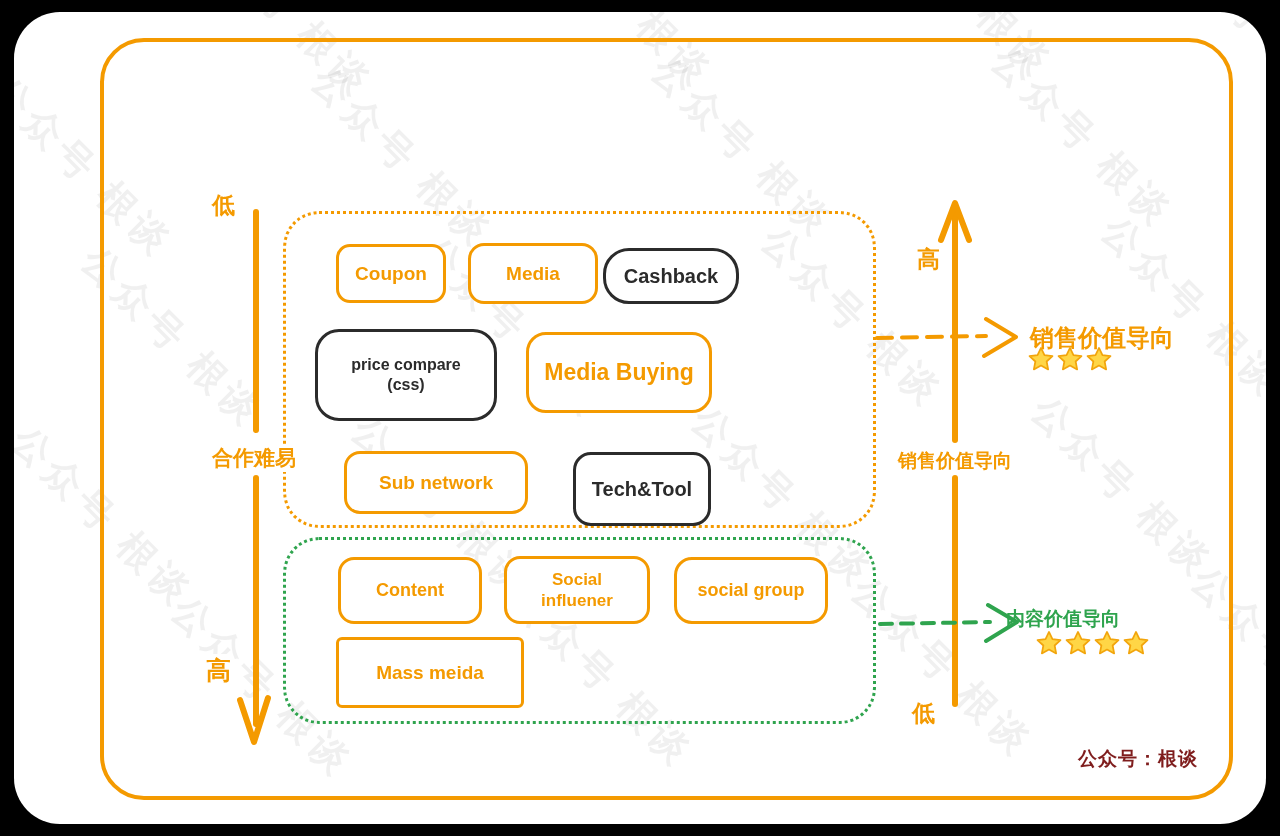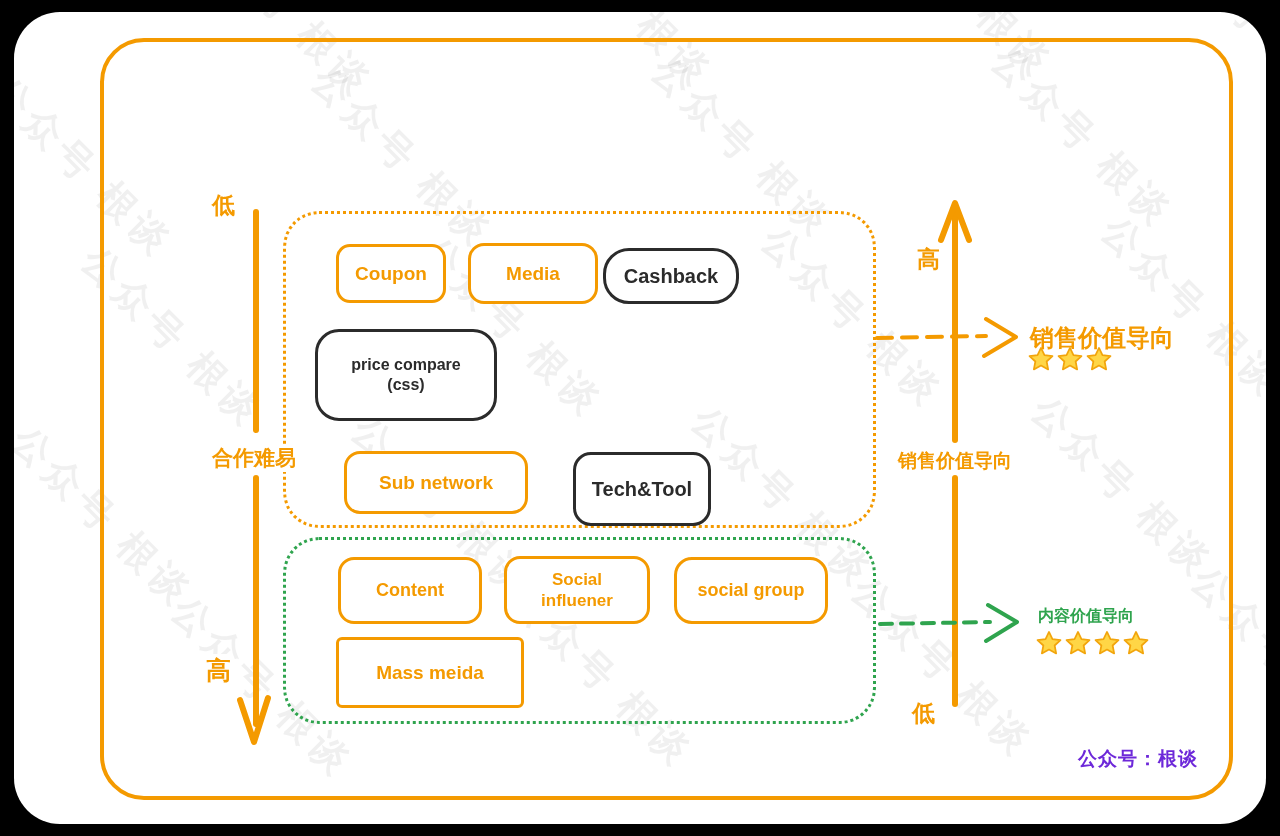--- a/index.html
+++ b/index.html
@@ -46,21 +46,21 @@
     align-items:center;justify-content:center;text-align:center;
     font-weight:bold;z-index:3;background:#fff;line-height:1.25;
   }
   .bx.orange{border-color:var(--orange);color:var(--orange);margin-left:16px;}
   .bx.ink{border-color:var(--ink);color:var(--ink);}
   .anno{position:absolute;font-weight:bold;z-index:3;}
   .anno.sales{color:var(--orange);}
   .anno.content{color:var(--green);}
   .stars{position:absolute;display:flex;gap:3px;z-index:3;}
   .footnote{position:absolute;left:601px;top:735px;font-size:20px;font-weight:bold;color:#3B3B3B;letter-spacing:1px;z-index:3;}
-  .credit{position:absolute;left:1064px;top:734px;font-size:19px;font-weight:bold;color:#6d28d9;letter-spacing:1px;z-index:3;text-align:center;}
+  .credit{position:absolute;left:1064px;top:734px;font-size:19px;font-weight:bold;color:#7f1d1d;letter-spacing:1px;z-index:3;text-align:center;}
 </style>
 </head>
 <body>
 
 <div id="canvas">
   <div class="card">
 
     <span class="wm" style="left:150px;top:-30px">公众号 根谈</span>
     <span class="wm" style="left:490px;top:-40px">公众号 根谈</span>
     <span class="wm" style="left:830px;top:-50px">公众号 根谈</span>
@@ -114,20 +114,23 @@
     <div class="bx orange" style="left:438px;top:231px;width:124px;height:55px;font-size:19px;border-radius:16px">
       <span>Media</span>
     </div>
     <div class="bx ink" style="left:589px;top:236px;width:130px;height:50px;font-size:20px;border-radius:26px">
       <span>Cashback</span>
     </div>
     <div class="bx ink" style="left:301px;top:317px;width:176px;height:86px;font-size:16px;border-radius:24px">
       <span>price compare</span>
       <span>(css)</span>
     </div>
+    <div class="bx orange" style="left:496px;top:320px;width:180px;height:75px;font-size:23px;border-radius:20px">
+      <span>Media Buying</span>
+    </div>
     <div class="bx orange" style="left:314px;top:439px;width:178px;height:57px;font-size:19px;border-radius:16px">
       <span>Sub network</span>
     </div>
     <div class="bx ink" style="left:559px;top:440px;width:132px;height:68px;font-size:20px;border-radius:18px">
       <span>Tech&amp;Tool</span>
     </div>
 
     <div class="group-box content"></div>
 
     <div class="bx orange" style="left:308px;top:545px;width:138px;height:61px;font-size:18px;border-radius:16px">
@@ -149,21 +152,21 @@
       <svg viewBox="0 0 24 24" width="26" height="26">
           <polygon points="12,1.8 15.2,8.4 22.6,9.3 17.2,14.3 18.6,21.6 12,18 5.4,21.6 6.8,14.3 1.4,9.3 8.8,8.4" fill="#FFD646" stroke="#F2A50C" stroke-width="1.6" stroke-linejoin="round"></polygon>
         </svg>
     <svg viewBox="0 0 24 24" width="26" height="26">
           <polygon points="12,1.8 15.2,8.4 22.6,9.3 17.2,14.3 18.6,21.6 12,18 5.4,21.6 6.8,14.3 1.4,9.3 8.8,8.4" fill="#FFD646" stroke="#F2A50C" stroke-width="1.6" stroke-linejoin="round"></polygon>
         </svg>
         <svg viewBox="0 0 24 24" width="26" height="26">
           <polygon points="12,1.8 15.2,8.4 22.6,9.3 17.2,14.3 18.6,21.6 12,18 5.4,21.6 6.8,14.3 1.4,9.3 8.8,8.4" fill="#FFD646" stroke="#F2A50C" stroke-width="1.6" stroke-linejoin="round"></polygon>
         </svg>
       </div>
-    <span class="anno content" style="left:1024px;top:594px;font-size:16px">内容价值导向</span>
+    <span class="anno content" style="left:992px;top:594px;font-size:19px">内容价值导向</span>
     <div class="stars" style="left:1022px;top:618px">
       <svg viewBox="0 0 24 24" width="26" height="26">
           <polygon points="12,1.8 15.2,8.4 22.6,9.3 17.2,14.3 18.6,21.6 12,18 5.4,21.6 6.8,14.3 1.4,9.3 8.8,8.4" fill="#FFD646" stroke="#F2A50C" stroke-width="1.6" stroke-linejoin="round"></polygon>
         </svg>
     <svg viewBox="0 0 24 24" width="26" height="26">
           <polygon points="12,1.8 15.2,8.4 22.6,9.3 17.2,14.3 18.6,21.6 12,18 5.4,21.6 6.8,14.3 1.4,9.3 8.8,8.4" fill="#FFD646" stroke="#F2A50C" stroke-width="1.6" stroke-linejoin="round"></polygon>
         </svg>
         <svg viewBox="0 0 24 24" width="26" height="26">
           <polygon points="12,1.8 15.2,8.4 22.6,9.3 17.2,14.3 18.6,21.6 12,18 5.4,21.6 6.8,14.3 1.4,9.3 8.8,8.4" fill="#FFD646" stroke="#F2A50C" stroke-width="1.6" stroke-linejoin="round"></polygon>
         </svg>

